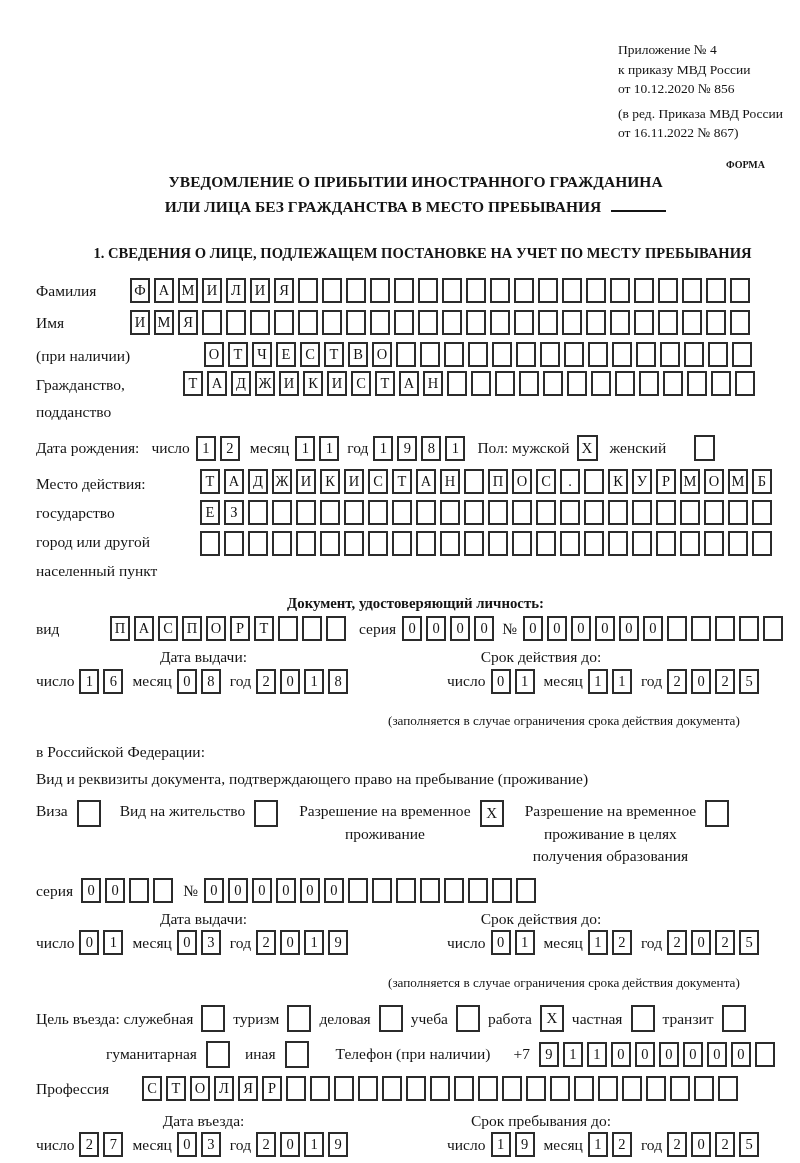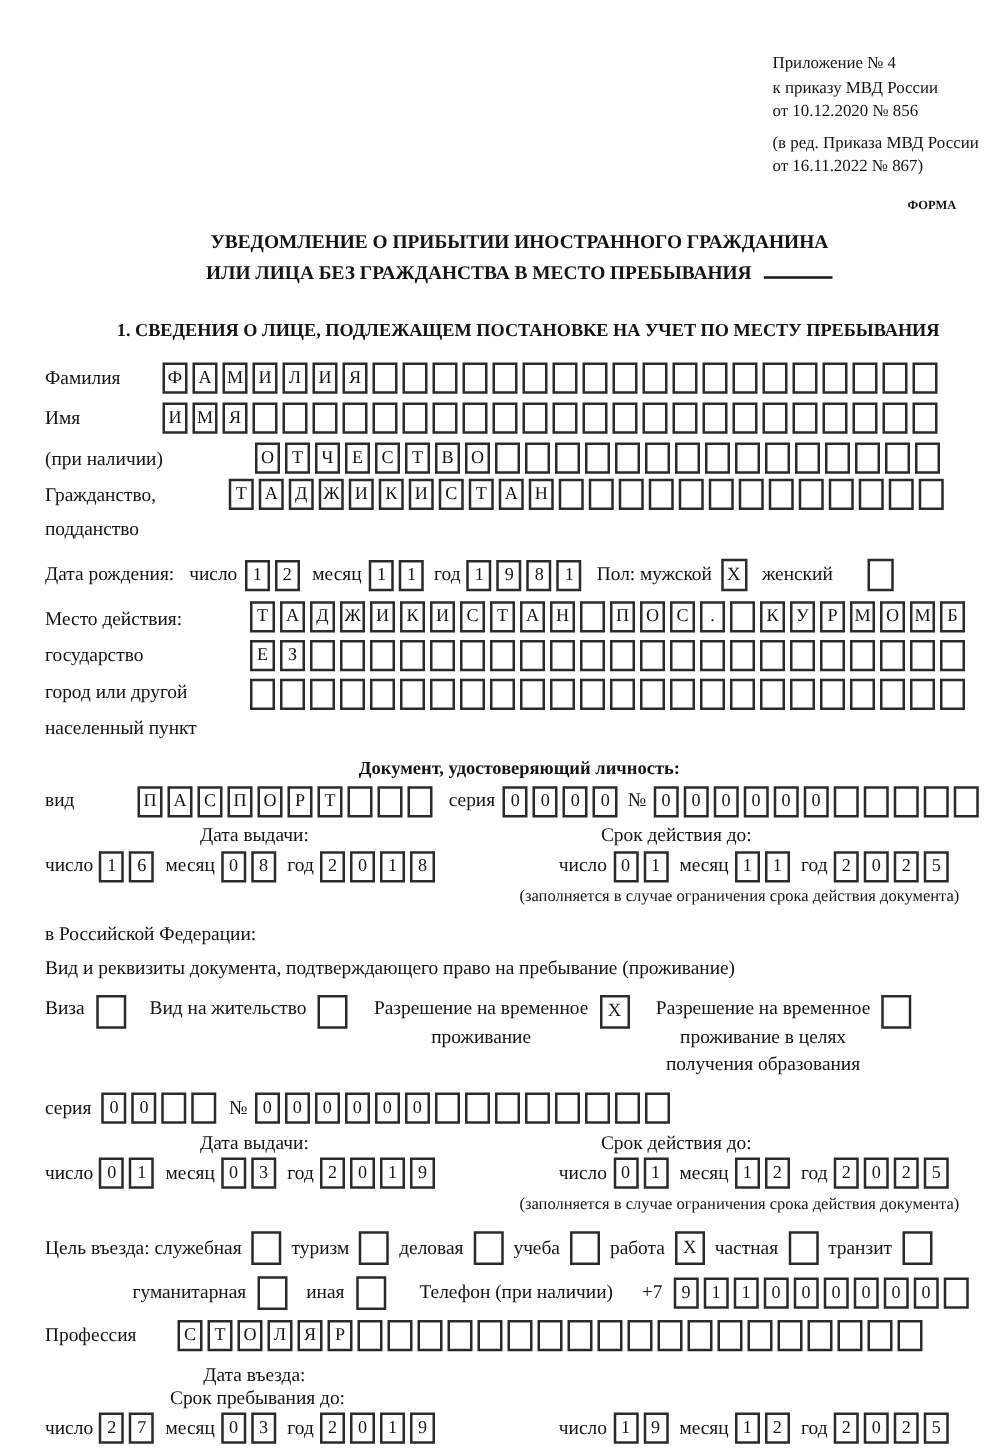--- a/index.html
+++ b/index.html
@@ -6,21 +6,21 @@
   body { font-family:"Liberation Serif", serif; color:#141414; }
   .page { position:relative; width:800px; height:1163px; box-sizing:border-box;
           padding:40px 5px 0 36px; overflow:hidden; background:#ffffff; }
 
   
   .appendix { margin-left:582px; width:190px; font-size:13.5px; line-height:1.45; }
   .appendix .gap { height:5px; }
   .forma { text-align:right; padding-right:30px; font-weight:bold; font-size:10px; margin-top:16px; }
 
   
-  .title { text-align:center; font-weight:bold; font-size:15.5px; line-height:1.6; margin-top:12px; }
+  .title { text-align:center; font-weight:bold; font-size:15.5px; line-height:1.6; }
   .blank-line { display:inline-block; width:55px; border-bottom:2px solid #141414; height:12px; margin-left:10px; }
   .sec-heading { font-weight:bold; font-size:14.6px; margin-top:26px; text-align:center; padding-left:14px; }
 
   
   .row { display:flex; align-items:flex-start; margin-top:6px; }
   .lbl { font-size:15.5px; line-height:26px; white-space:nowrap; }
   .lbl-col { font-size:15.5px; line-height:27px; }
 
   
   .cells { display:flex; gap:4px; flex-wrap:nowrap; }
@@ -39,21 +39,21 @@
 
   
   .dl { display:flex; font-size:15.5px; margin-top:6px; }
   .dl span:first-child { width:335px; text-align:center; }
   .dl span:last-child  { width:340px; text-align:center; }
   .date-row { display:flex; margin-top:2px; }
   .dgroup { display:flex; align-items:center; }
   .dgroup .lbl { margin-right:5px; }
   .dgroup .cells { margin-right:9px; }
   .dgroup2 { margin-left:90px; }
-  .note { font-size:13.2px; margin-top:3px; margin-left:352px;text-align:center; }
+  .note { font-size:13.2px; margin-top:19px; margin-left:352px; }
 
   .intro { font-size:15.5px; line-height:1.7; margin-top:10px; }
 
   .permits { display:flex; align-items:flex-start; margin-top:8px; gap:9px; }
   .permits .plabel { font-size:15.5px; line-height:1.45; text-align:center; white-space:nowrap; }
   .permits .cb { margin-top:0; }
 
   .purpose { display:flex; align-items:center; gap:8px; margin-top:14px; }
   .purpose .lbl { line-height:27px; }
 
@@ -319,21 +319,21 @@
           <span class="cell"></span>
           <span class="cell"></span>
           <span class="cell"></span>
           <span class="cell"></span>
         </div>
     </div>
   </div>
 
   <div class="doc-heading">Документ, удостоверяющий личность:</div>
 
-  <div class="row" style="margin-top:4px; align-items:center;">
+  <div class="row" style="margin-top:4px; ">
     <span class="lbl" style="width:74px;">вид</span>
     <div class="cells" style="margin-right:13px;">
         <span class="cell">П</span>
         <span class="cell">А</span>
         <span class="cell">С</span>
         <span class="cell">П</span>
         <span class="cell">О</span>
         <span class="cell">Р</span>
         <span class="cell">Т</span>
         <span class="cell"></span>
@@ -567,21 +567,21 @@
         <span class="cell"></span>
         <span class="cell"></span>
         <span class="cell"></span>
         <span class="cell"></span>
         <span class="cell"></span>
         <span class="cell"></span>
         <span class="cell"></span>
       </div>
   </div>
 
-  <div class="dl" style="margin-top:10px;flex-direction:column;">
+  <div class="dl" style="margin-top:10px;">
     <span>Дата въезда:</span>
     <span>Срок пребывания до:</span>
   </div>
   <div class="date-row">
     <div class="dgroup">
       <span class="lbl">число</span>
       <div class="cells">
           <span class="cell">2</span>
           <span class="cell">7</span>
         </div>

